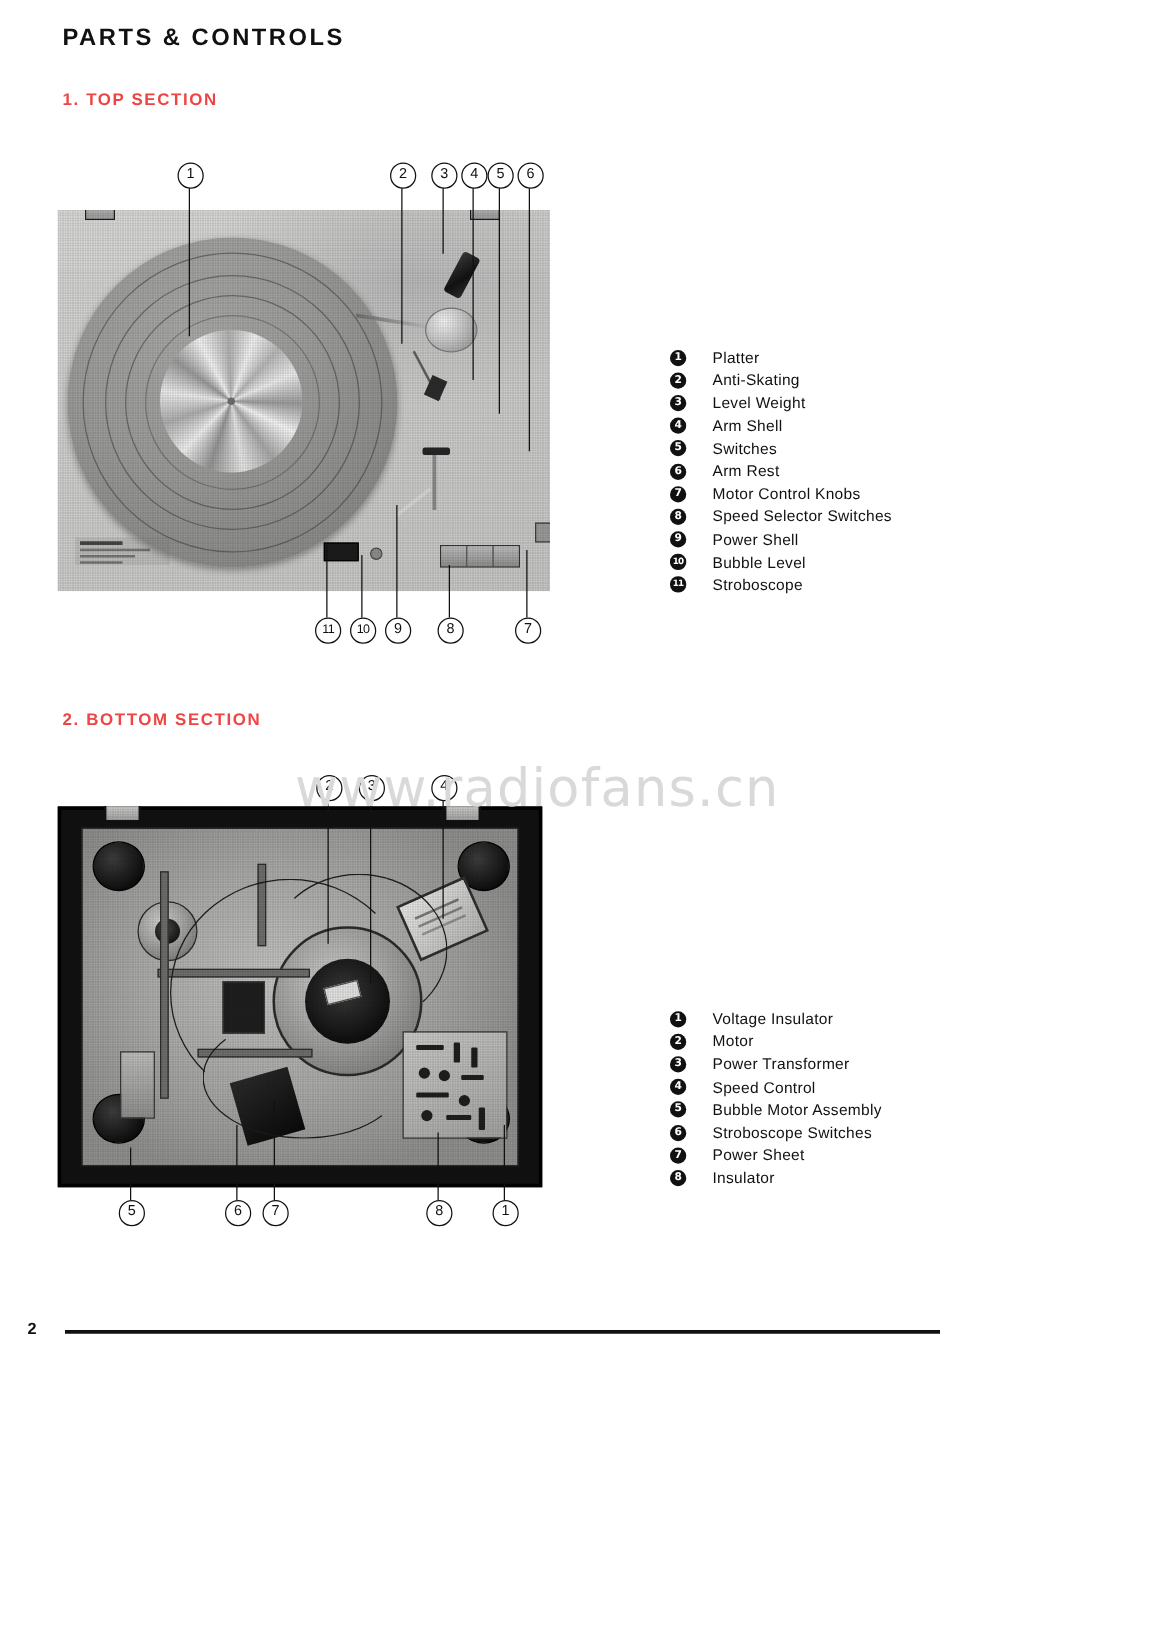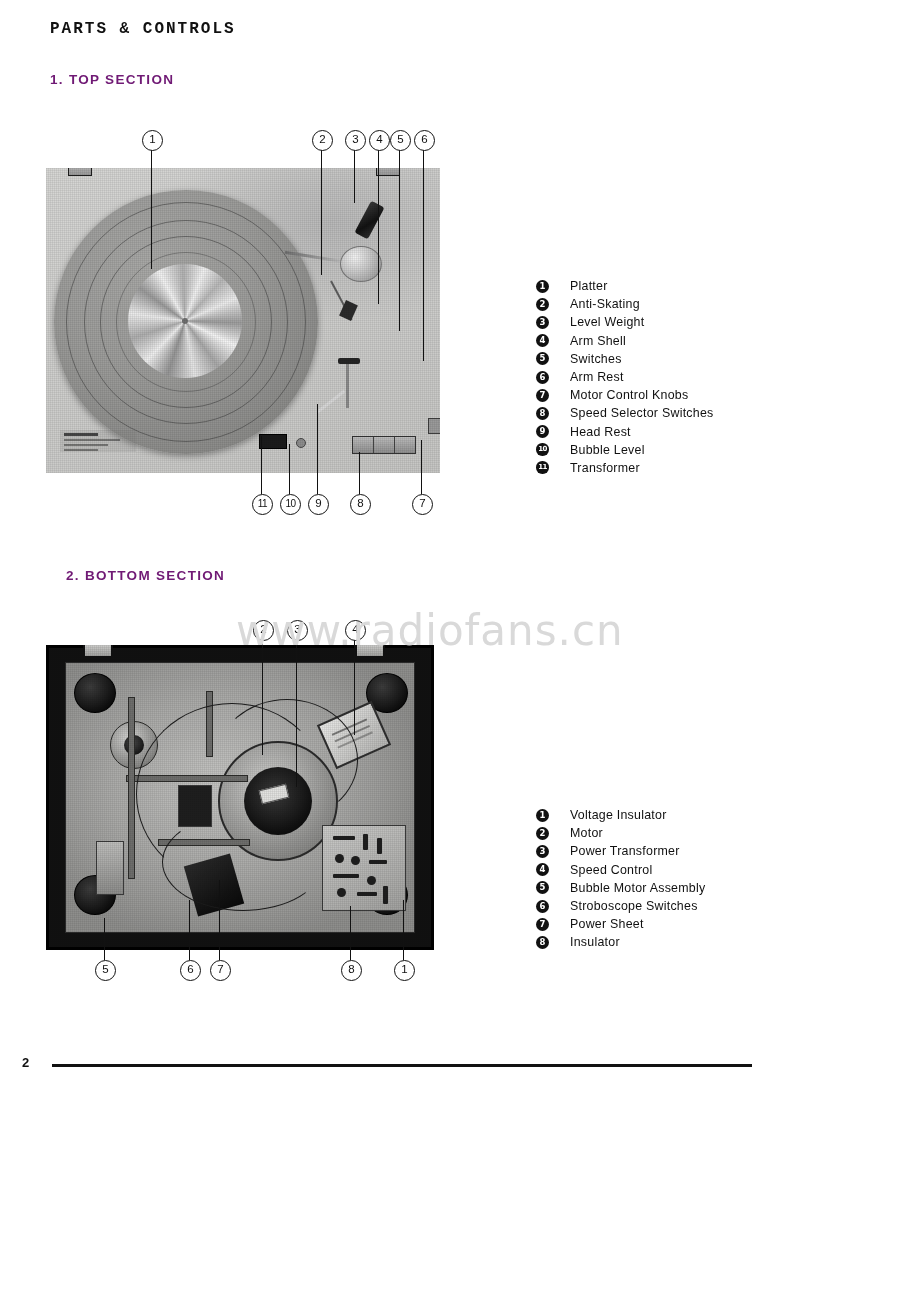--- a/index.html
+++ b/index.html
@@ -14,35 +14,34 @@
     font-family: "Liberation Sans", sans-serif;
     color: #111;
     overflow: hidden;
   }
 
   
   .page-title {
     position: absolute;
     left: 50px;
     top: 20px;
-    font-size: 16px;
+    font-size: 19px;
     font-weight: bold;
     letter-spacing: 2.0px;
     color: #111;
-    font-family: Liberation Mono, monospace;
   }
   .section-title {
     position: absolute;
     font-size: 13.5px;
     font-weight: bold;
     letter-spacing: 1.3px;
-    color: #701a75;
+    color: #ef4444;
   }
   #sec1-title { left: 50px; top: 72px; }
-  #sec2-title { left: 50px; top: 568px; margin-left: 16px; }
+  #sec2-title { left: 50px; top: 568px; }
 
   
   .legend { position: absolute; }
   #legend-top    { left: 536px; top: 277px; }
   #legend-bottom { left: 536px; top: 806px; }
 
   .legend-row {
     display: flex;
     align-items: center;
     height: 18.2px;
@@ -550,29 +549,29 @@
     <div class="legend-row">
       <div class="bullet">7</div>
       <div class="legend-label">Motor Control Knobs</div>
     </div>
     <div class="legend-row">
       <div class="bullet">8</div>
       <div class="legend-label">Speed Selector Switches</div>
     </div>
     <div class="legend-row">
       <div class="bullet">9</div>
-      <div class="legend-label">Head Rest</div>
+      <div class="legend-label">Power Shell</div>
     </div>
     <div class="legend-row">
       <div class="bullet wide">10</div>
       <div class="legend-label">Bubble  Level</div>
     </div>
     <div class="legend-row">
       <div class="bullet wide">11</div>
-      <div class="legend-label">Transformer</div>
+      <div class="legend-label">Stroboscope</div>
     </div>
   </div>
 
 <div class="figure" id="fig-bottom">
   <div class="photo">
     <div class="ch-frame">
       <div class="ch-inner">
 
         <div class="foot" style="left:8px;  top:10px;"></div>
         <div class="foot" style="left:300px; top:10px;"></div>

